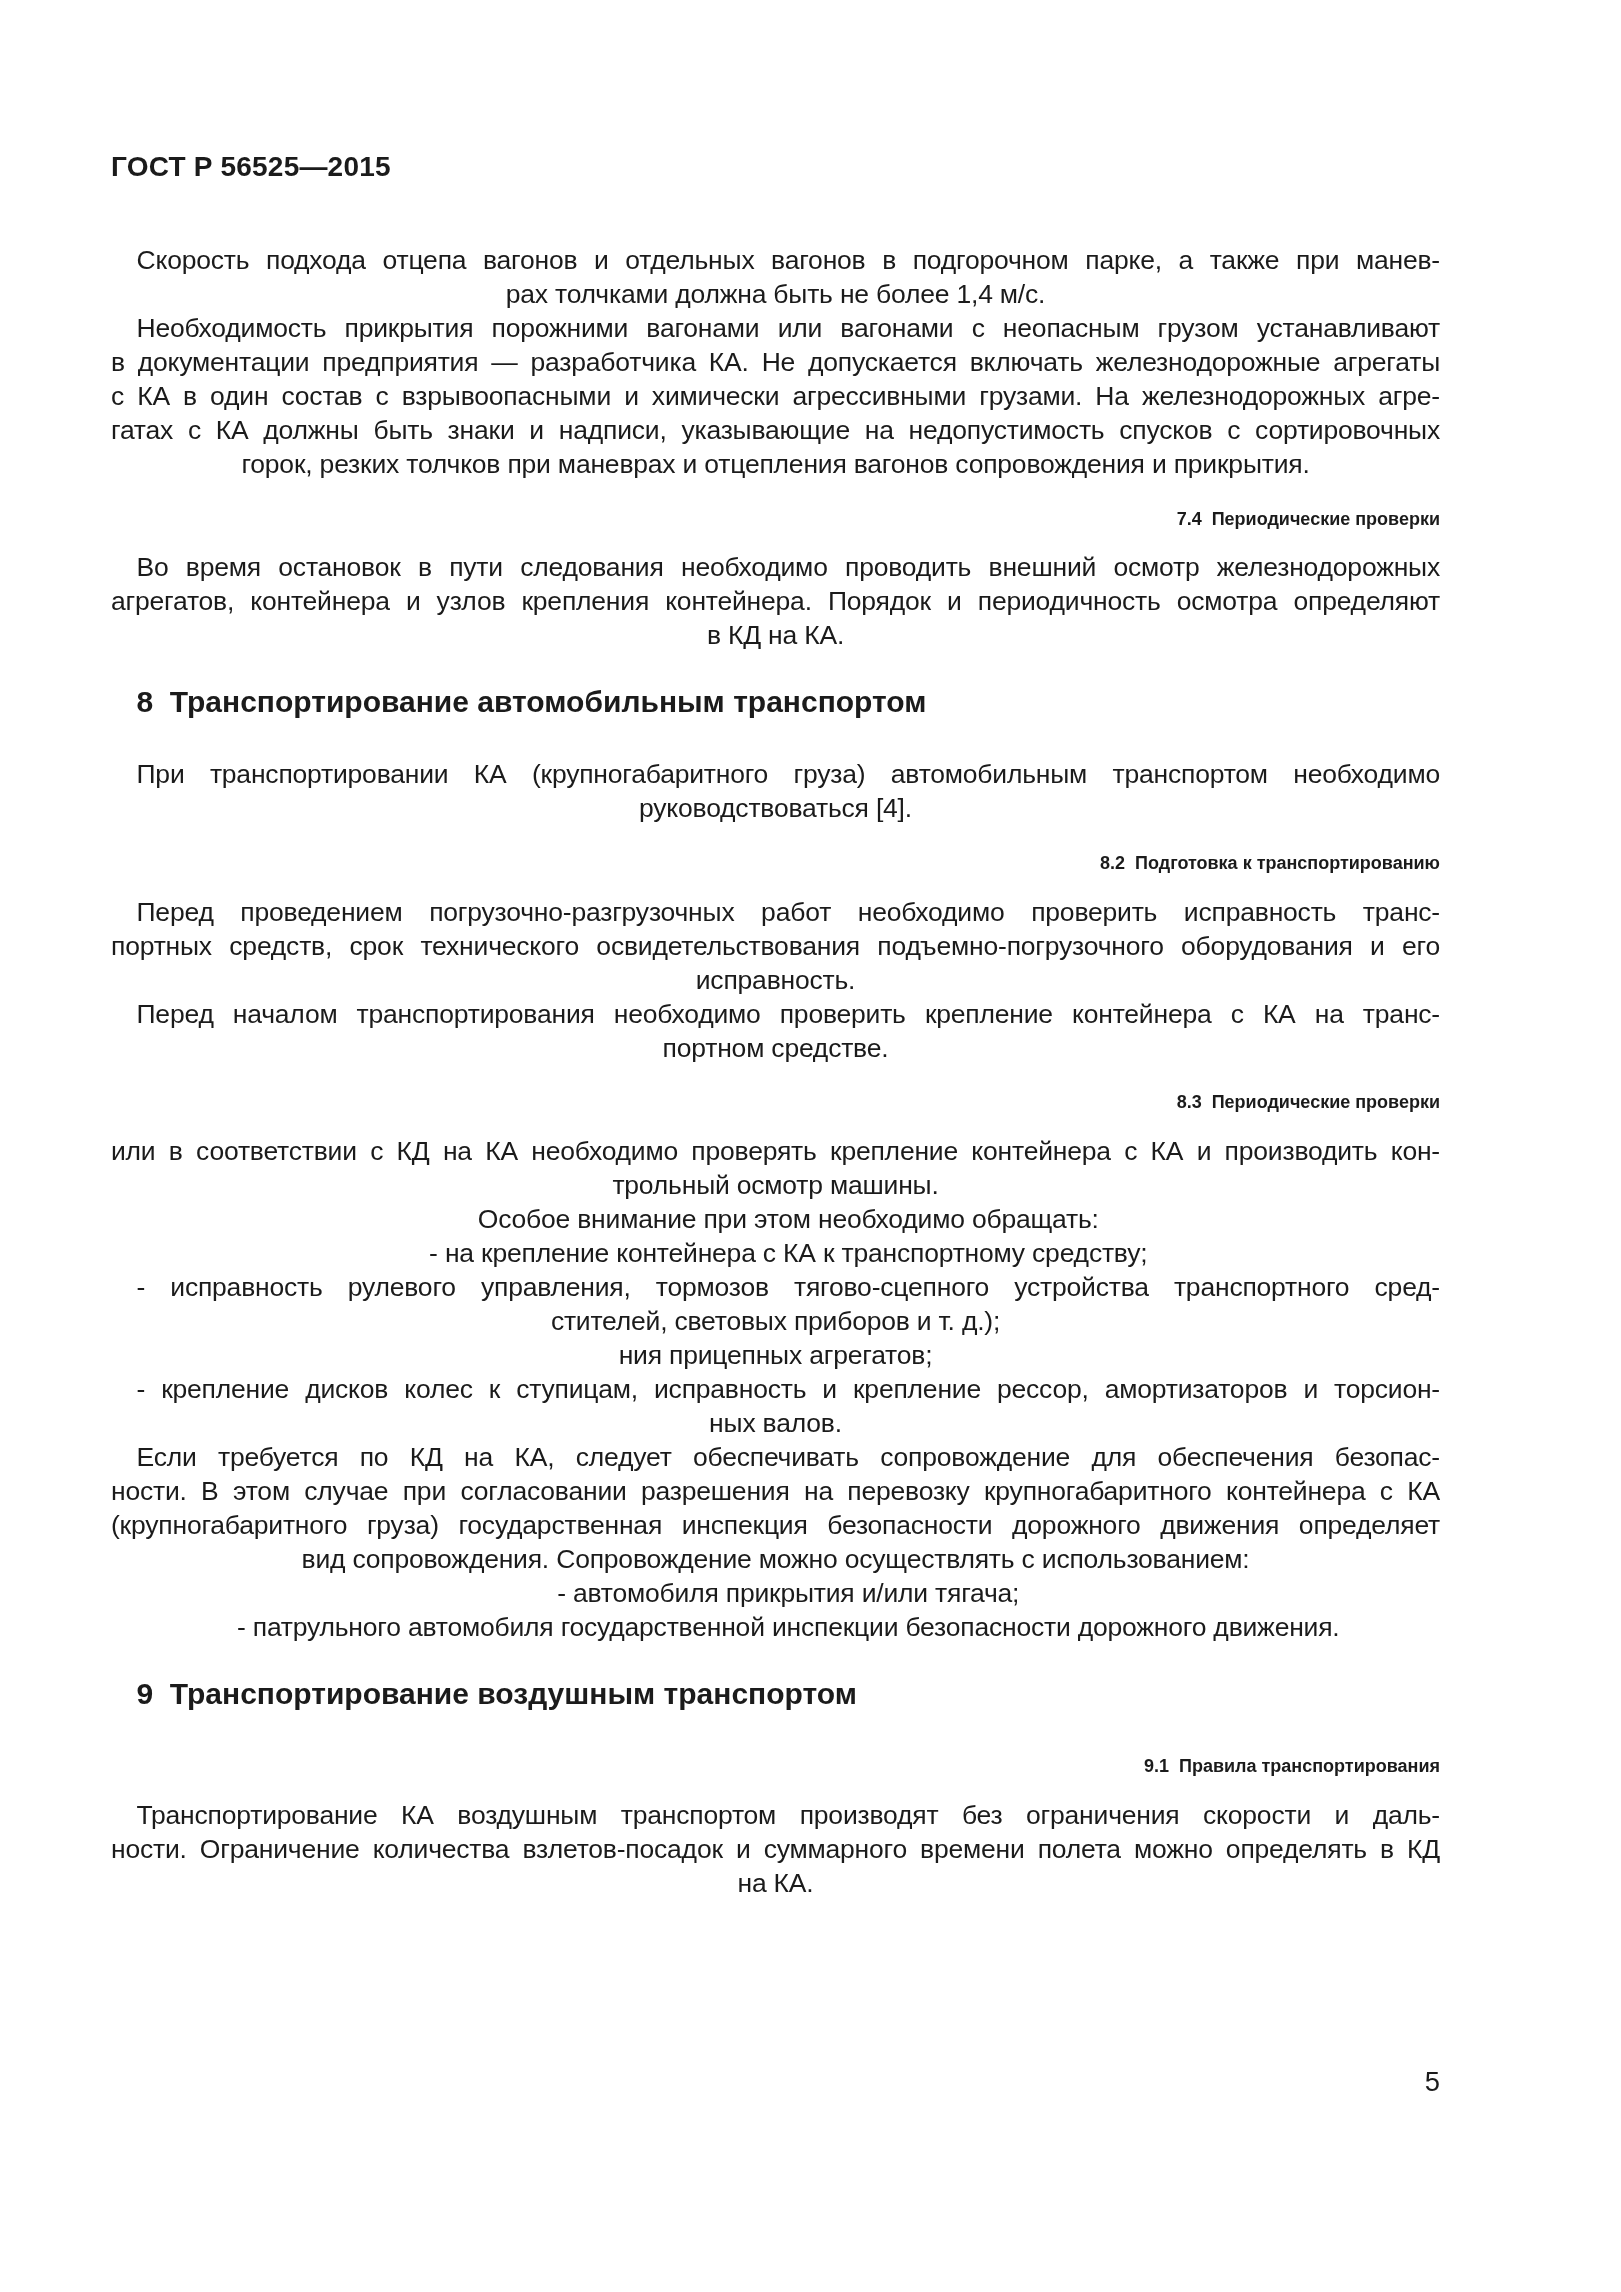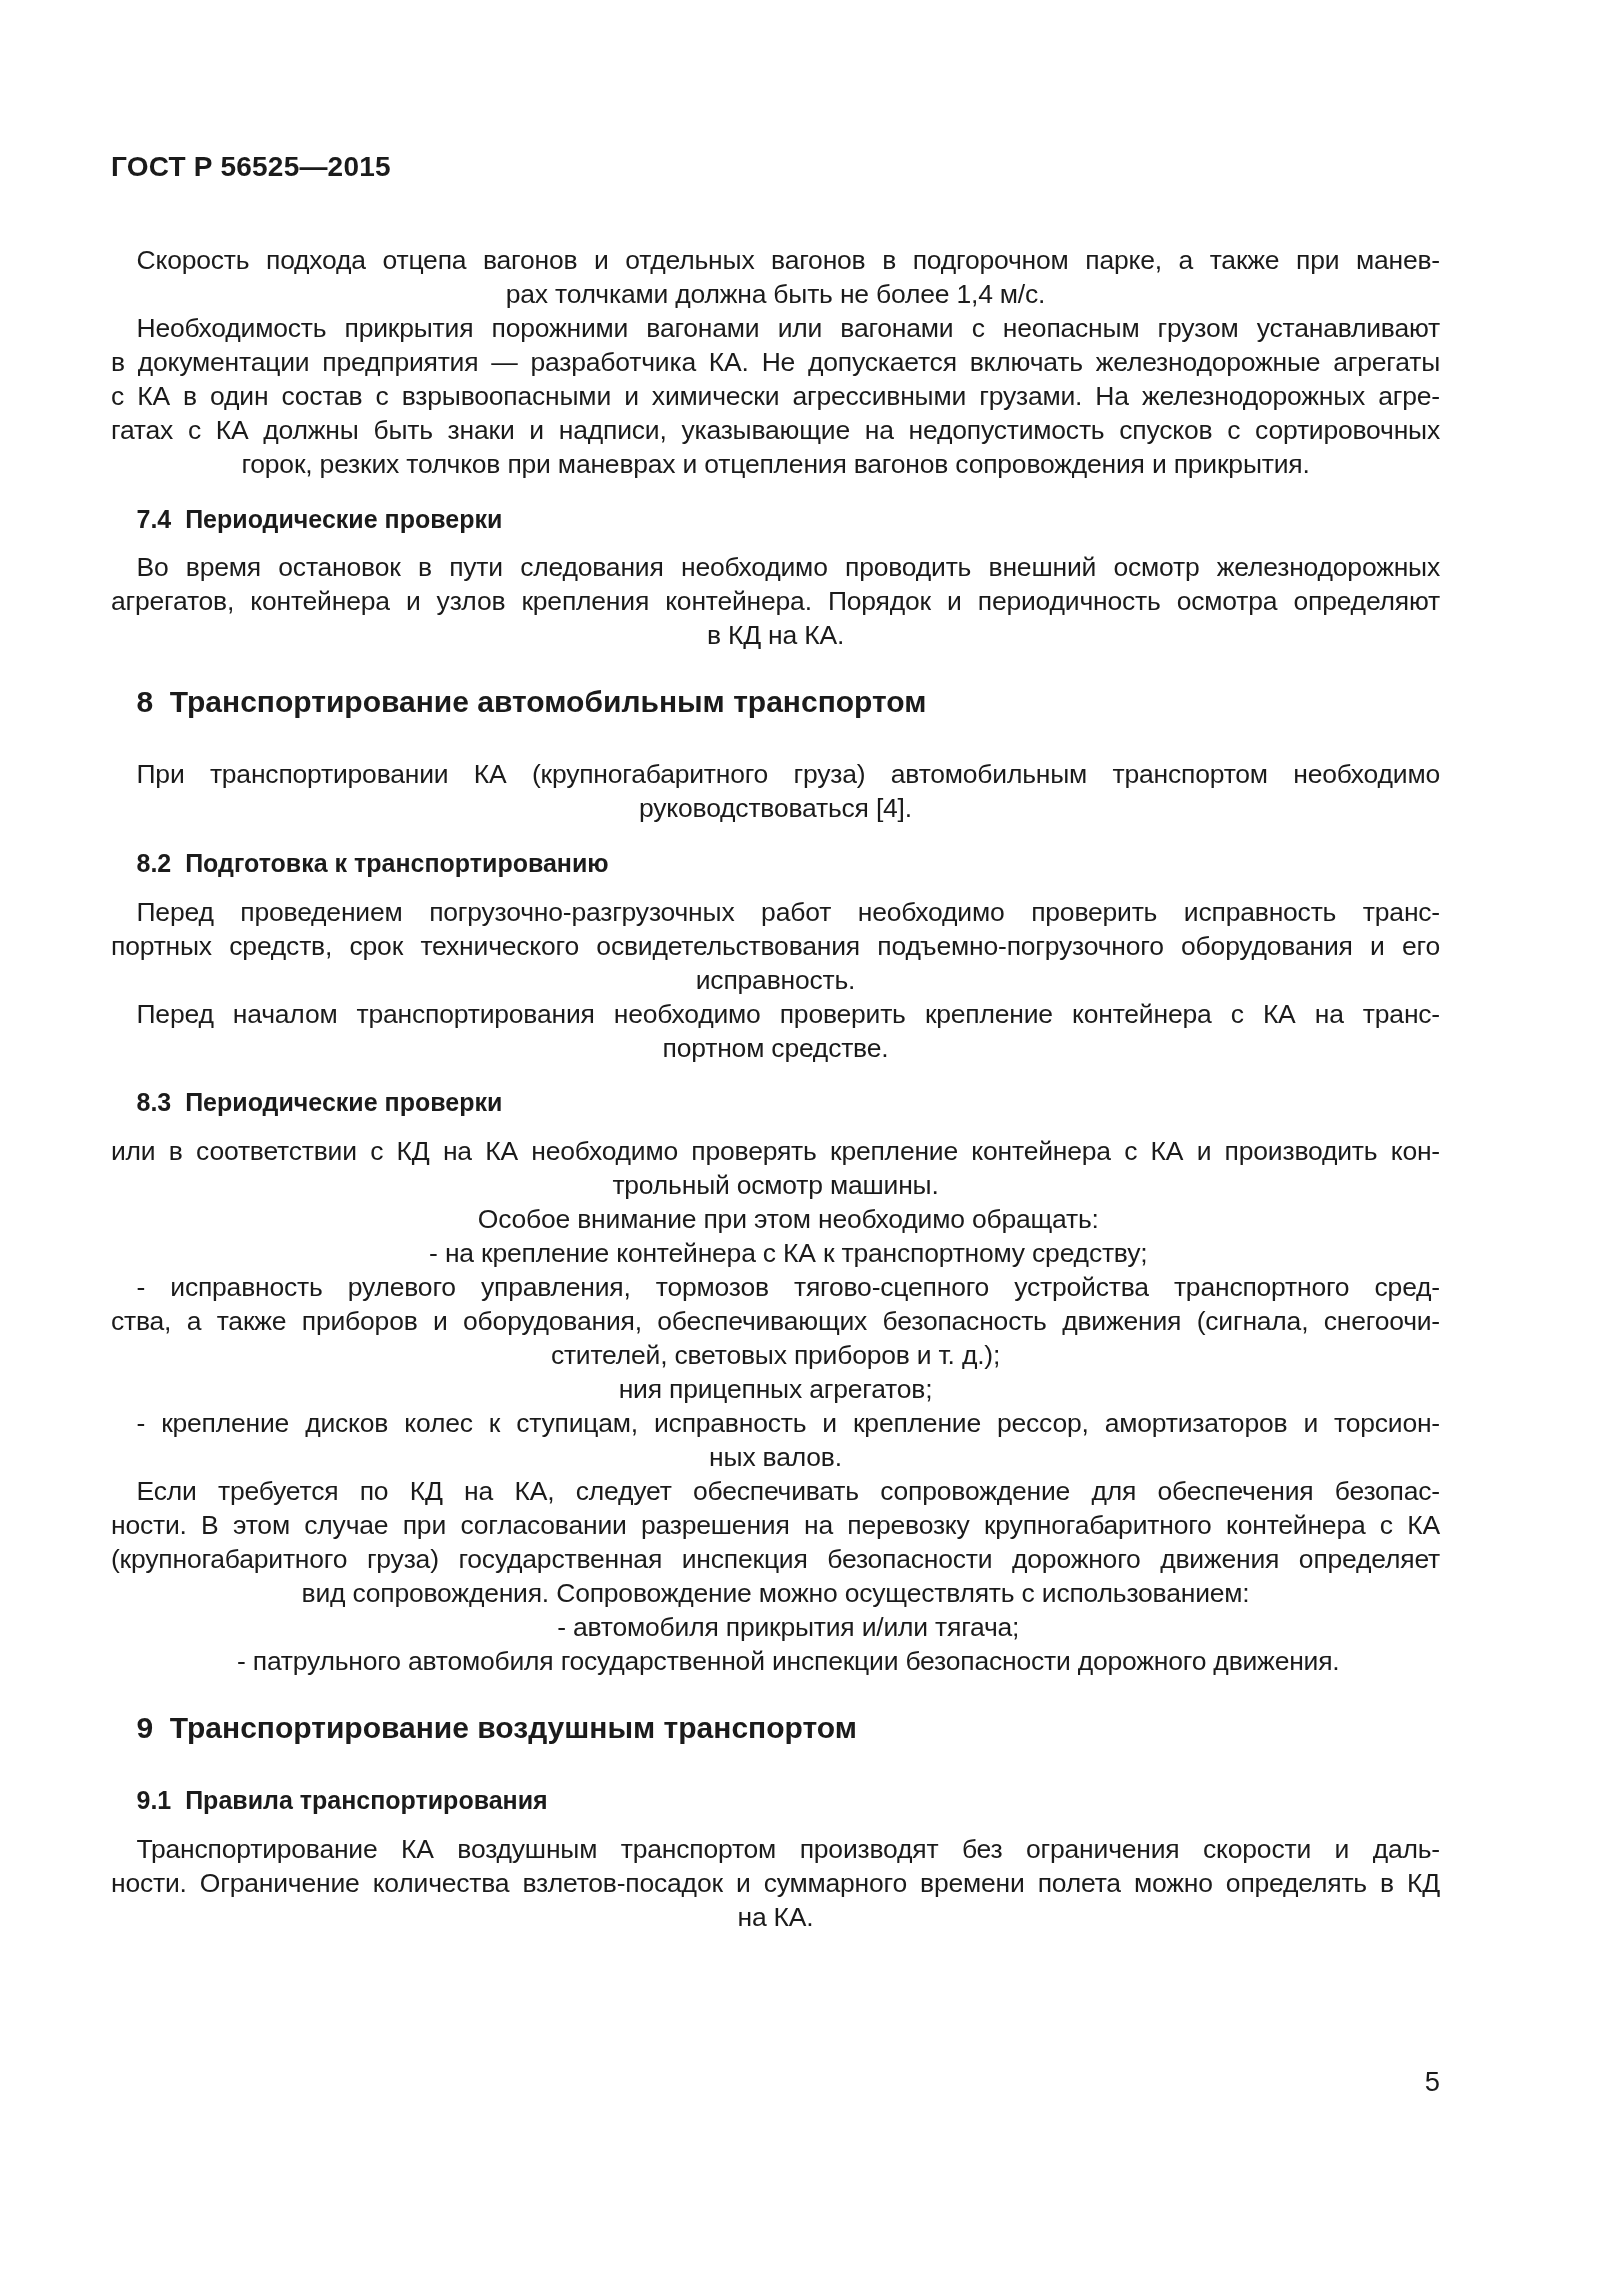--- a/index.html
+++ b/index.html
@@ -35,24 +35,25 @@
     letter-spacing: -0.2px;
     text-align: center;
   }
   .jl {
     text-align: justify;
     text-align-last: justify;
   }
   .first { padding-left: 25.5px; }
   .h3 {
     font-weight: bold;
-    font-size: 25px;
+    font-size: 18px;
     line-height: 34px;
     margin: 20.6px 0 14.7px 0;
     padding-left: 25.5px;
+    text-align: right;
   }
   .h2 {
     font-weight: bold;
     font-size: 30px;
     line-height: 35px;
     margin: 32px 0 38px 0;
     padding-left: 25.5px;
   }
   .page-number {
     position: absolute;
@@ -108,21 +109,20 @@
       <div class="line">трольный осмотр машины.</div>
     </div>
     <div class="para">
       <div class="line first">Особое внимание при этом необходимо обращать:</div>
     </div>
     <div class="para">
       <div class="line first">- на крепление контейнера с КА к транспортному средству;</div>
     </div>
     <div class="para">
       <div class="line first jl">- исправность рулевого управления, тормозов тягово-сцепного устройства транспортного сред-</div>
-      <div class="line jl">ства, а также приборов и оборудования, обеспечивающих безопасность движения (сигнала, снегоочи-</div>
       <div class="line">стителей, световых приборов и т. д.);</div>
     </div>
     <div class="para">
       <div class="line">ния прицепных агрегатов;</div>
     </div>
     <div class="para">
       <div class="line first jl">- крепление дисков колес к ступицам, исправность и крепление рессор, амортизаторов и торсион-</div>
       <div class="line">ных валов.</div>
     </div>
     <div class="para">

